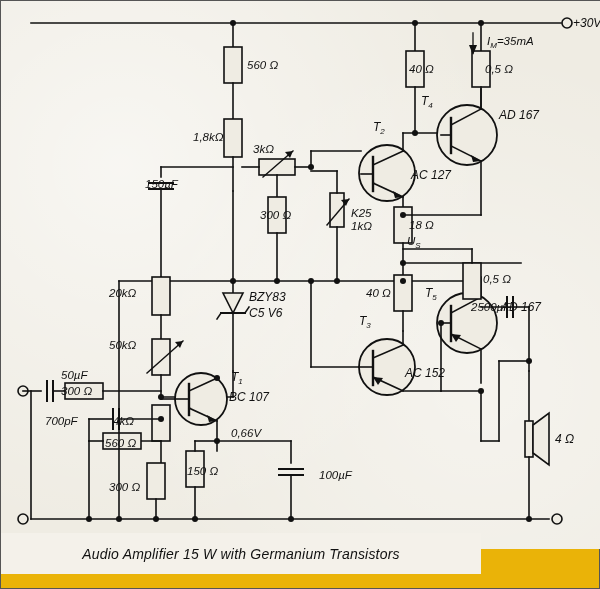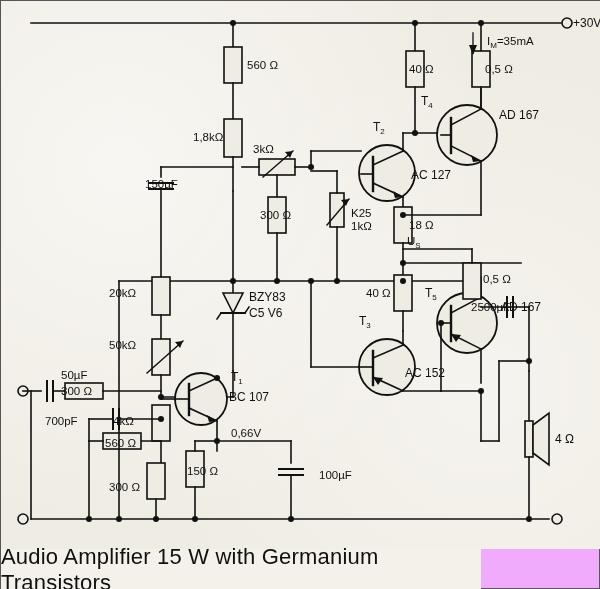--- a/index.html
+++ b/index.html
@@ -3,35 +3,36 @@
 <meta charset="utf-8">
 <style>
   html,body{margin:0;padding:0;}
   body{
     width:600px;height:589px;overflow:hidden;
     background:#efece4;
     font-family:"Liberation Sans", sans-serif;
   }
   #page{
     position:relative;width:600px;height:589px;
-    background:#f0abfc;
+    background:#eab308;
     box-sizing:border-box;
     border:1px solid #555;
+    font-style:italic;
   }
   #schematic{
     position:absolute;left:0;top:0;width:600px;height:548px;
     background:
       radial-gradient(circle at 20% 30%, rgba(255,255,255,.55), rgba(0,0,0,0) 60%),
       radial-gradient(circle at 80% 70%, rgba(255,255,255,.4), rgba(0,0,0,0) 55%),
       #efece3;
   }
   .caption{
-    position:absolute;left:0;top:548px;width:480px;height:41px;
+    position:absolute;left:0;top:532px;width:480px;height:41px;
     display:flex;align-items:center;justify-content:center;
-    font-size:22px;color:#111;letter-spacing:.2px;
+    font-size:14px;color:#111;letter-spacing:.2px;
     background:#f4f1ea;
   }
   svg{display:block;}
   .lbl{
     font-family:"Liberation Sans", sans-serif;
     font-size:11.5px;
     fill:#111;
   }
   .lbl-b{font-size:12px;}
   .sub{font-size:8px;}

